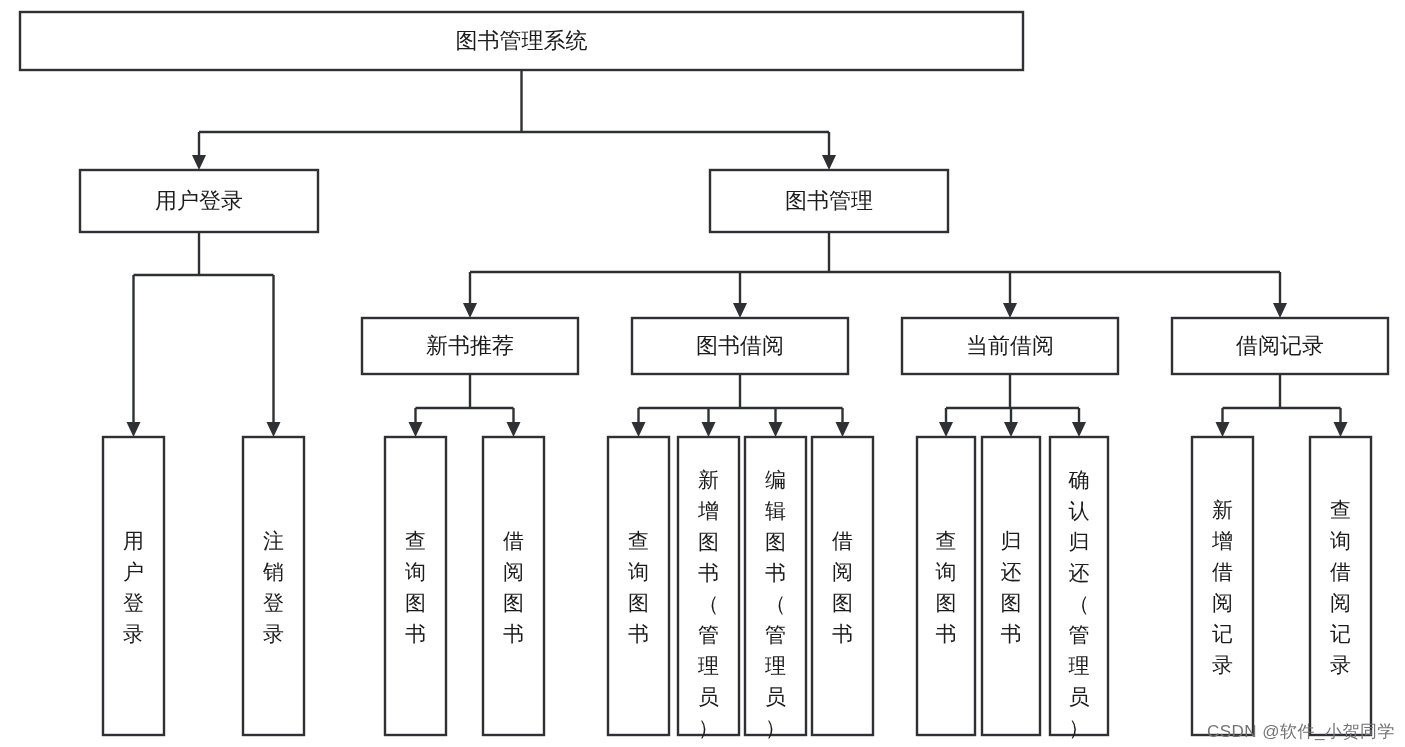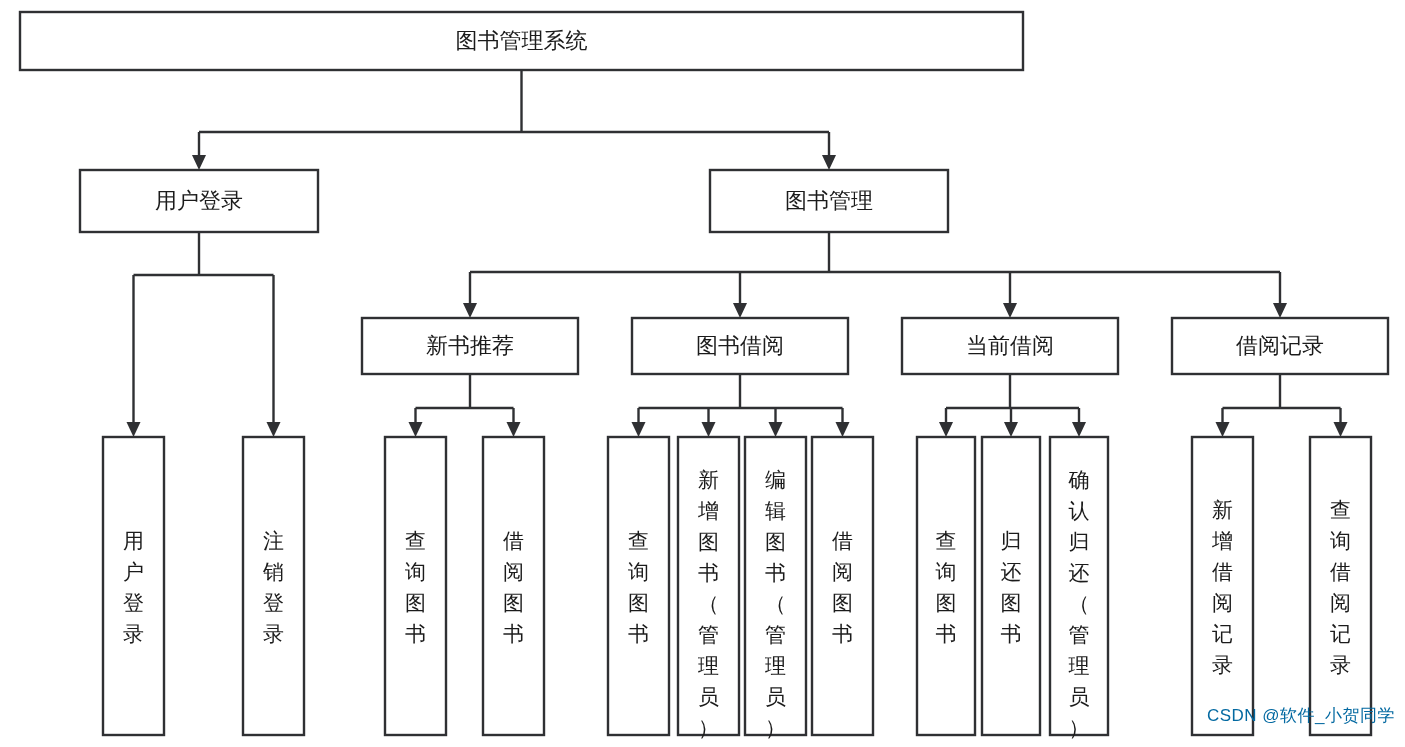--- a/index.html
+++ b/index.html
@@ -50,24 +50,24 @@
     fill: none;
     stroke-linecap: butt;
   }
   .arrow-head {
     fill: #2f3033;
     stroke: none;
   }
   .watermark {
     position: absolute;
     right: 10px;
-    bottom: 20px;
+    bottom: 4px;
     font-family: "Liberation Sans", sans-serif;
     font-size: 17px;
-    color: #0369a1;
+    color: #737373;
     white-space: nowrap;
     letter-spacing: 0.5px;
   }
 </style>
 </head>
 <body>
 
 <div id="diagram-root">
   <svg class="flowchart" viewBox="0 0 1405 747" xmlns="http://www.w3.org/2000/svg">
     <defs>

